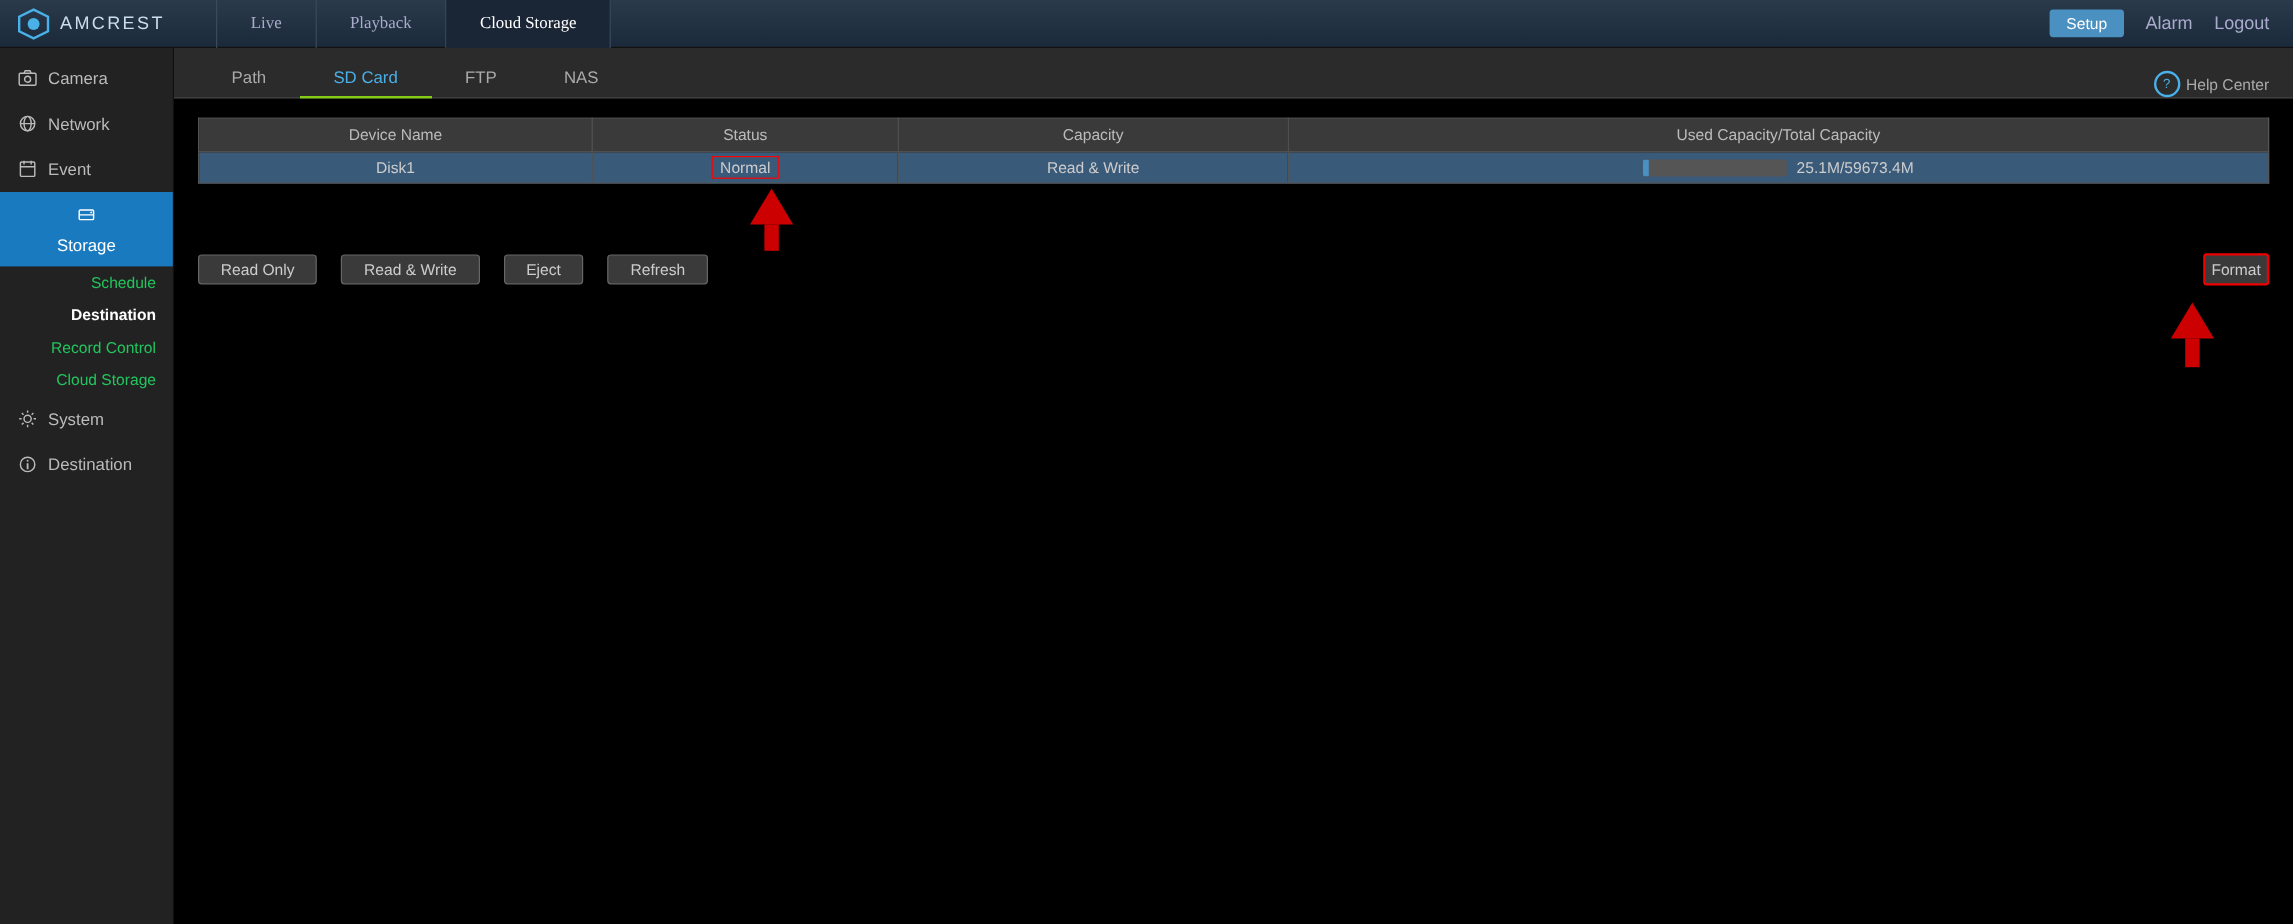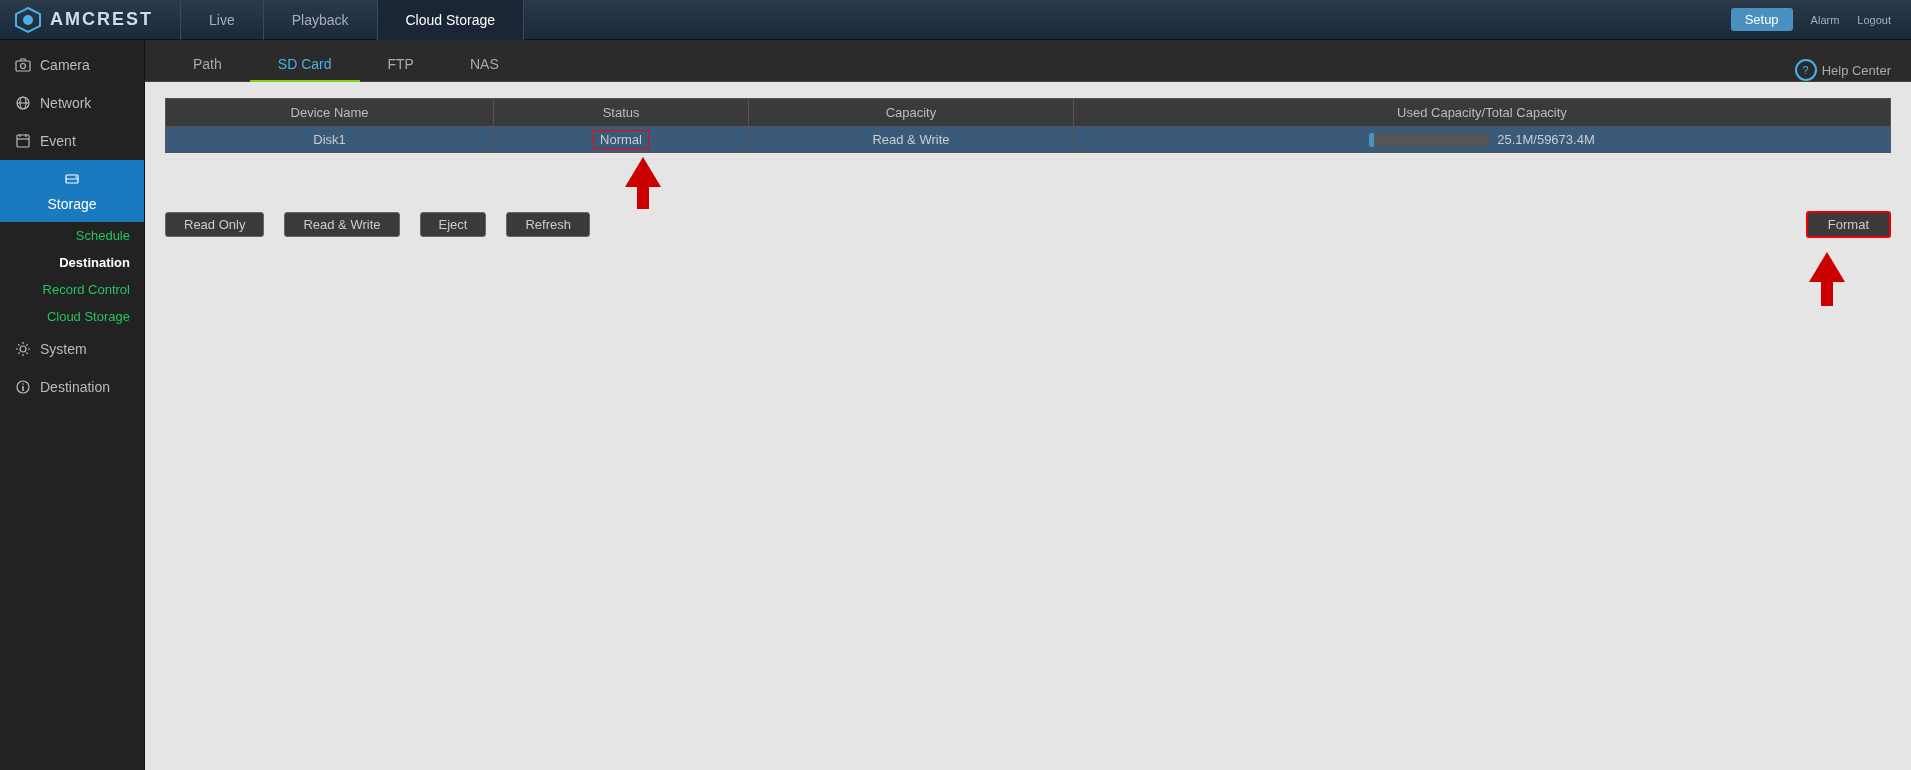--- a/index.html
+++ b/index.html
@@ -28,39 +28,40 @@
       align-items: center;
       padding-left: 14px;
       gap: 8px;
     }
     .logo-icon {
       width: 28px;
       height: 28px;
     }
     .logo-text {
       color: #cde;
-      font-size: 18px;
-      font-weight: bold;
+      font-size: 15px;
+      font-weight: normal;
       letter-spacing: 2px;
     }
     .top-nav-links {
       display: flex;
       flex: 1;
       align-items: center;
       gap: 0;
     }
     .top-nav-link {
       color: #aac;
       padding: 0 28px;
       height: 40px;
       display: flex;
       align-items: center;
       font-size: 14px;
       border-right: 1px solid #3a4a5a;
       cursor: pointer;
+      font-family: Liberation Serif, serif;
     }
     .top-nav-link:first-child { border-left: 1px solid #3a4a5a; }
     .top-nav-link.active {
       color: #fff;
       background: #1a2535;
     }
     .top-nav-right {
       display: flex;
       align-items: center;
       padding-right: 20px;
@@ -70,21 +71,21 @@
       background: #4a90c0;
       color: #fff;
       border: none;
       border-radius: 3px;
       padding: 4px 14px;
       font-size: 13px;
       cursor: pointer;
     }
     .top-nav-right-link {
       color: #aac;
-      font-size: 11px;
+      font-size: 15px;
       cursor: pointer;
     }
 
     
     .layout {
       display: flex;
       height: calc(770px - 40px);
     }
 
     
@@ -123,21 +124,21 @@
       font-size: 13px;
       cursor: pointer;
     }
     .sidebar-sub-item.active { color: #fff; font-weight: bold; }
 
     
     .main-content {
       flex: 1;
       display: flex;
       flex-direction: column;
-      background: #e5e5e5;
+      background: #000000;
       overflow: hidden;
     }
 
     
     .tabs-bar {
       display: flex;
       align-items: flex-end;
       padding: 0 20px;
       background: #2b2b2b;
       border-bottom: 1px solid #444;
@@ -233,21 +234,21 @@
       padding: 4px 18px;
       background: #3a3a3a;
       color: #ccc;
       border: 1px solid #666;
       border-radius: 3px;
       font-size: 13px;
       cursor: pointer;
     }
     .format-btn {
       margin-left: auto;
-      padding: 4px 20px;
+      padding: 4px 5px;
       background: #3a3a3a;
       color: #ccc;
       border: 2px solid #e00;
       border-radius: 3px;
       font-size: 13px;
       cursor: pointer;
     }
 
     
     .gear-circle {

